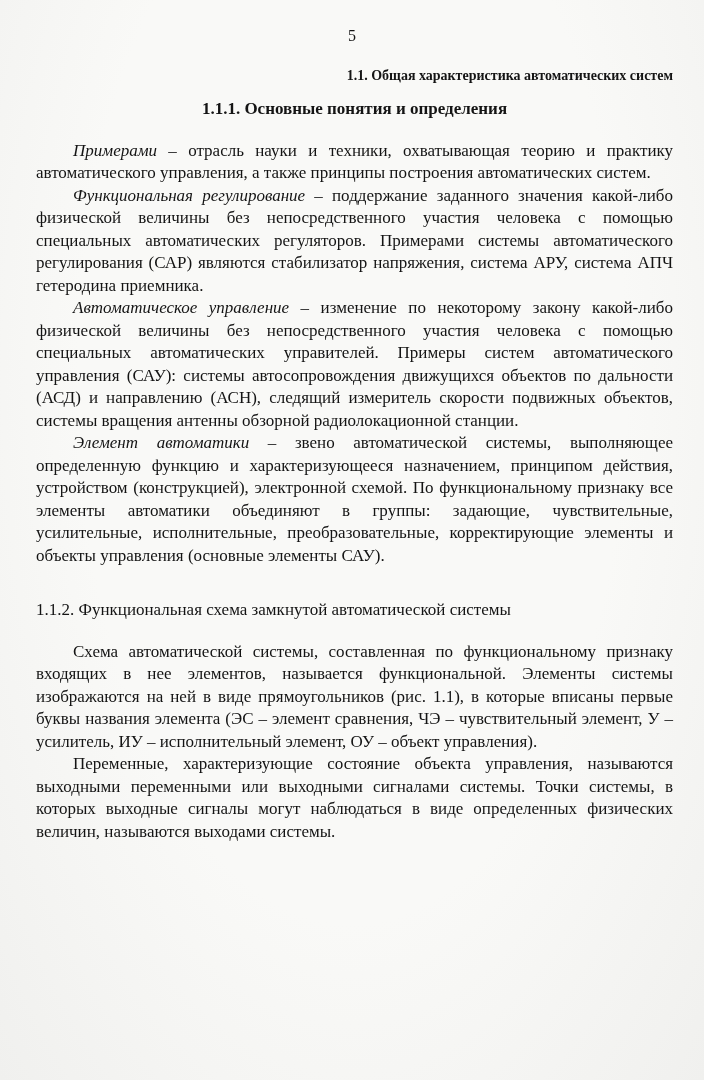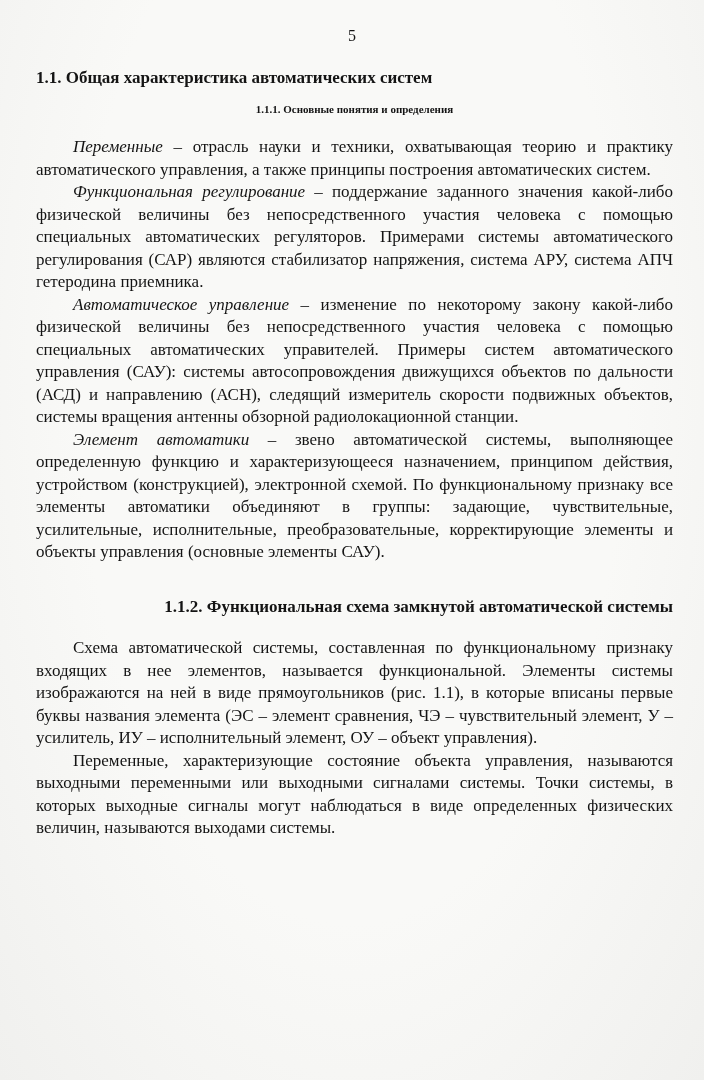--- a/index.html
+++ b/index.html
@@ -28,37 +28,37 @@
     margin: 20px 30px 0 34px;
     font-size: 20px;
     font-weight: bold;
     text-align: center;
     word-spacing: 7px;
     letter-spacing: 0.4px;
     line-height: 1.15;
   }
   h2.doc-subtitle {
     margin: 24px 31px 0 36px;
-    font-size: 17px;
+    font-size: 14px;
     font-weight: bold;
-    text-align: left;
+    text-align: right;
     line-height: 1.15;
   }
   h3.doc-subsubtitle {
     margin: 15px 31px 16px 36px;
-    font-size: 11px;
+    font-size: 17px;
     font-weight: bold;
     text-align: center;
     line-height: 1.15;
   }
   h4.doc-section-heading {
     margin: 33px 31px 0 36px;
     font-size: 17px;
-    font-weight: bold;
-    text-align: right;
+    font-weight: normal;
+    text-align: left;
     line-height: 1.15;
   }
   .content {
     margin: 21px 31px 0 36px;
     font-size: 17px;
     line-height: 22.5px;
     text-align: justify;
   }
   .content p {
     margin: 0;
@@ -75,21 +75,21 @@
 <div class="page">
 
   <div class="page-number">5</div>
 
 
   <h2 class="doc-subtitle">1.1. Общая характеристика автоматических систем</h2>
 
   <h3 class="doc-subsubtitle">1.1.1. Основные понятия и определения</h3>
 
   <div class="content">
-    <p><span class="lead">Переменные</span><span> – отрасль науки и техники, охватывающая теорию и практику автоматического управления, а также принципы построения автоматических систем.</span></p>
+    <p><span class="lead">Примерами</span><span> – отрасль науки и техники, охватывающая теорию и практику автоматического управления, а также принципы построения автоматических систем.</span></p>
     <p><span class="lead">Функциональная регулирование</span><span> – поддержание заданного значения какой-либо физической величины без непосредственного участия человека с помощью специальных автоматических регуляторов. Примерами системы автоматического регулирования (САР) являются стабилизатор напряжения, система АРУ, система АПЧ гетеродина приемника.</span></p>
     <p><span class="lead">Автоматическое управление</span><span> – изменение по некоторому закону какой-либо физической величины без непосредственного участия человека с помощью специальных автоматических управителей. Примеры систем автоматического управления (САУ): системы автосопровождения движущихся объектов по дальности (АСД) и направлению (АСН), следящий измеритель скорости подвижных объектов, системы вращения антенны обзорной радиолокационной станции.</span></p>
     <p><span class="lead">Элемент автоматики</span><span> – звено автоматической системы, выполняющее определенную функцию и характеризующееся назначением, принципом действия, устройством (конструкцией), электронной схемой. По функциональному признаку все элементы автоматики объединяют в группы: задающие, чувствительные, усилительные, исполнительные, преобразовательные, корректирующие элементы и объекты управления (основные элементы САУ).</span></p>
   </div>
 
   <h4 class="doc-section-heading">1.1.2. Функциональная схема замкнутой автоматической системы</h4>
 
   <div class="content">
     <p><span>Схема автоматической системы, составленная по функциональному признаку входящих в нее элементов, называется функциональной. Элементы системы изображаются на ней в виде прямоугольников (рис. 1.1), в которые вписаны первые буквы названия элемента (ЭС – элемент сравнения, ЧЭ – чувствительный элемент, У – усилитель, ИУ – исполнительный элемент, ОУ – объект управления).</span></p>
     <p><span>Переменные, характеризующие состояние объекта управления, называются выходными переменными или выходными сигналами системы. Точки системы, в которых выходные сигналы могут наблюдаться в виде определенных физических величин, называются выходами системы.</span></p>

